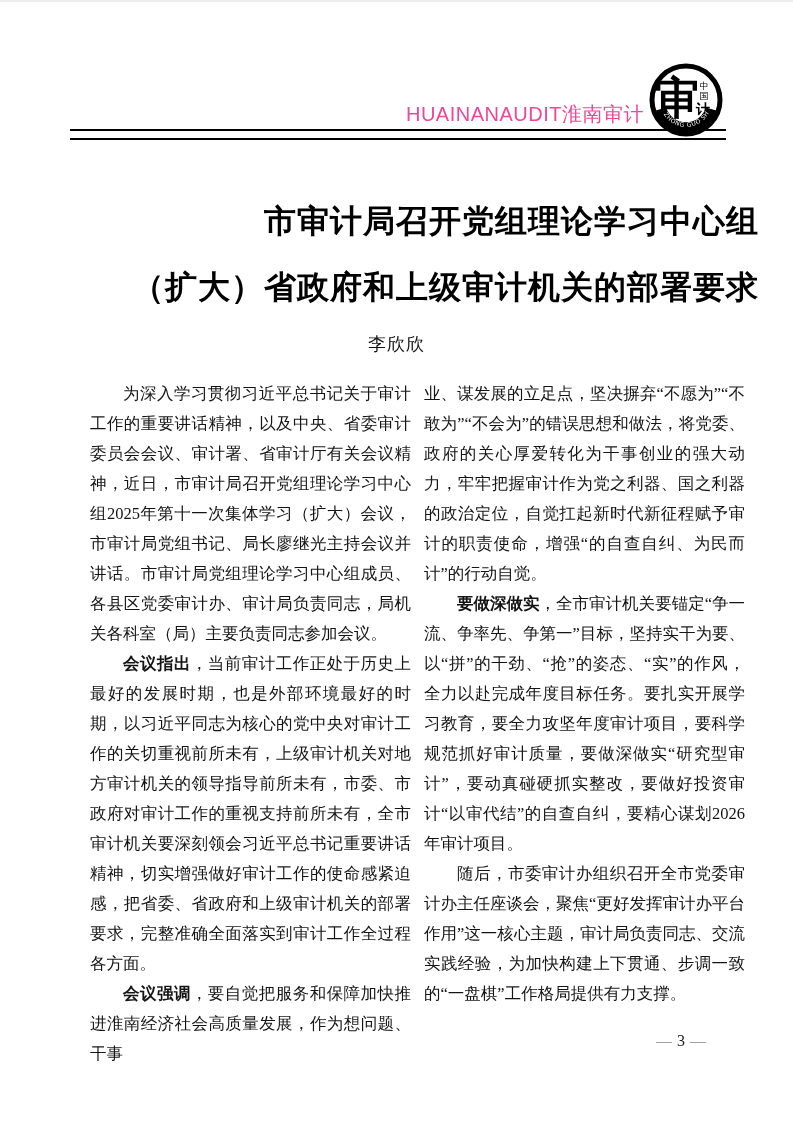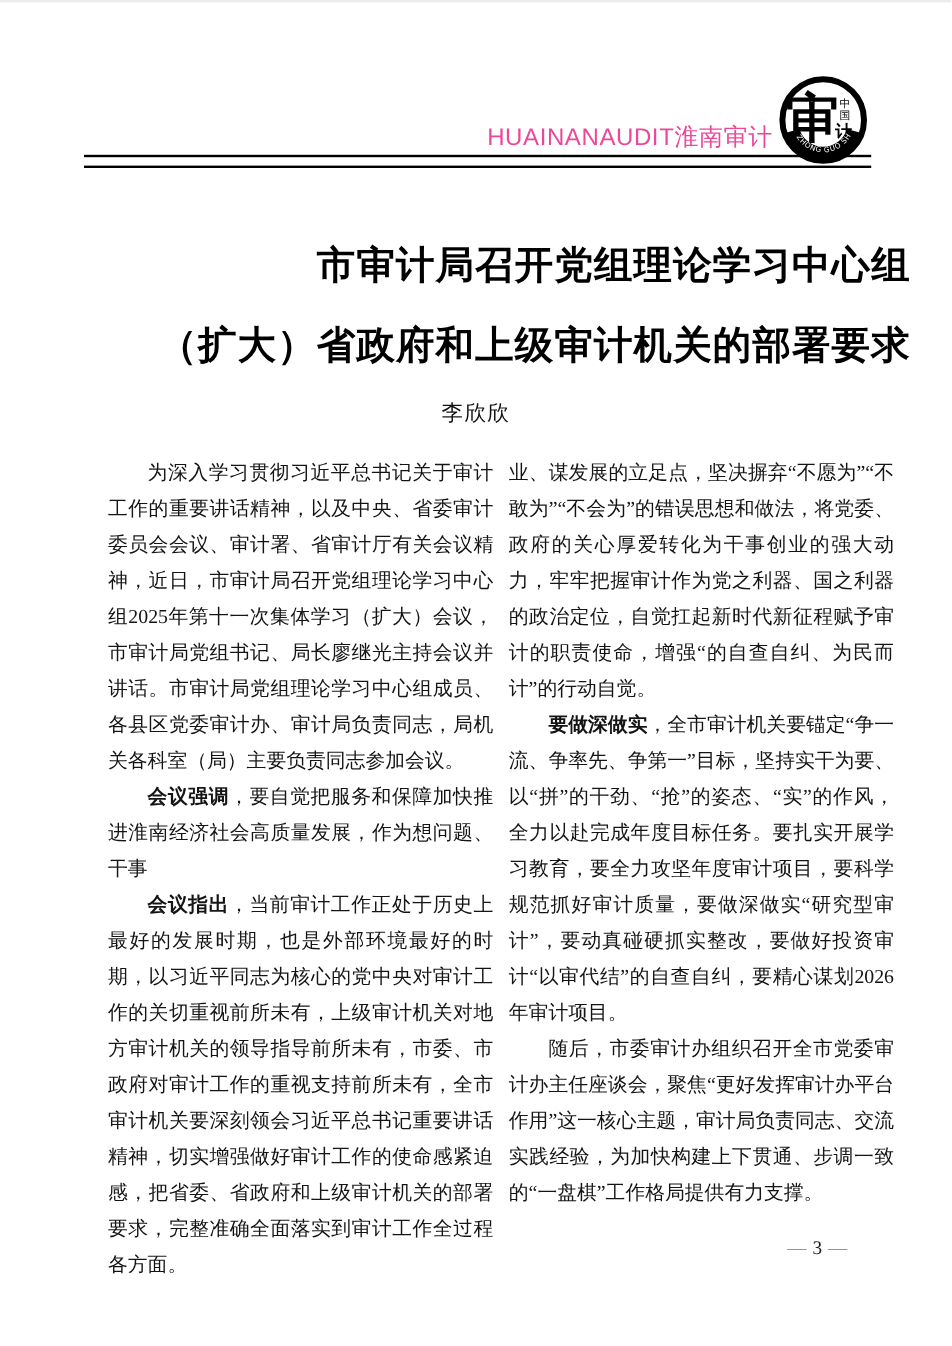--- a/index.html
+++ b/index.html
@@ -99,22 +99,22 @@
 
   <div class="title">
     <div>市审计局召开党组理论学习中心组</div>
     <div>（扩大）省政府和上级审计机关的部署要求</div>
   </div>
   <div class="author">李欣欣</div>
 
   <div class="columns">
     <div class="col">
       <p><strong></strong><span>为深入学习贯彻习近平总书记关于审计工作的重要讲话精神，以及中央、省委审计委员会会议、审计署、省审计厅有关会议精神，近日，市审计局召开党组理论学习中心组2025年第十一次集体学习（扩大）会议，市审计局党组书记、局长廖继光主持会议并讲话。市审计局党组理论学习中心组成员、各县区党委审计办、审计局负责同志，局机关各科室（局）主要负责同志参加会议。</span></p>
+      <p><strong>会议指出</strong><span>，当前审计工作正处于历史上最好的发展时期，也是外部环境最好的时期，以习近平同志为核心的党中央对审计工作的关切重视前所未有，上级审计机关对地方审计机关的领导指导前所未有，市委、市政府对审计工作的重视支持前所未有，全市审计机关要深刻领会习近平总书记重要讲话精神，切实增强做好审计工作的使命感紧迫感，把省委、省政府和上级审计机关的部署要求，完整准确全面落实到审计工作全过程各方面。</span></p>
       <p><strong>会议强调</strong><span>，要自觉把服务和保障加快推进淮南经济社会高质量发展，作为想问题、干事</span></p>
-      <p><strong>会议指出</strong><span>，当前审计工作正处于历史上最好的发展时期，也是外部环境最好的时期，以习近平同志为核心的党中央对审计工作的关切重视前所未有，上级审计机关对地方审计机关的领导指导前所未有，市委、市政府对审计工作的重视支持前所未有，全市审计机关要深刻领会习近平总书记重要讲话精神，切实增强做好审计工作的使命感紧迫感，把省委、省政府和上级审计机关的部署要求，完整准确全面落实到审计工作全过程各方面。</span></p>
     </div>
     <div class="col">
       <p class="cont"><strong></strong><span>业、谋发展的立足点，坚决摒弃“不愿为”“不敢为”“不会为”的错误思想和做法，将党委、政府的关心厚爱转化为干事创业的强大动力，牢牢把握审计作为党之利器、国之利器的政治定位，自觉扛起新时代新征程赋予审计的职责使命，增强“的自查自纠、为民而计”的行动自觉。</span></p>
       <p><strong>要做深做实</strong><span>，全市审计机关要锚定“争一流、争率先、争第一”目标，坚持实干为要、以“拼”的干劲、“抢”的姿态、“实”的作风，全力以赴完成年度目标任务。要扎实开展学习教育，要全力攻坚年度审计项目，要科学规范抓好审计质量，要做深做实“研究型审计”，要动真碰硬抓实整改，要做好投资审计“以审代结”的自查自纠，要精心谋划2026年审计项目。</span></p>
       <p><strong></strong><span>随后，市委审计办组织召开全市党委审计办主任座谈会，聚焦“更好发挥审计办平台作用”这一核心主题，审计局负责同志、交流实践经验，为加快构建上下贯通、步调一致的“一盘棋”工作格局提供有力支撑。</span></p>
     </div>
   </div>
 
   <div class="footer">
     <span class="dash">—</span><span class="num">3</span><span class="dash">—</span>

